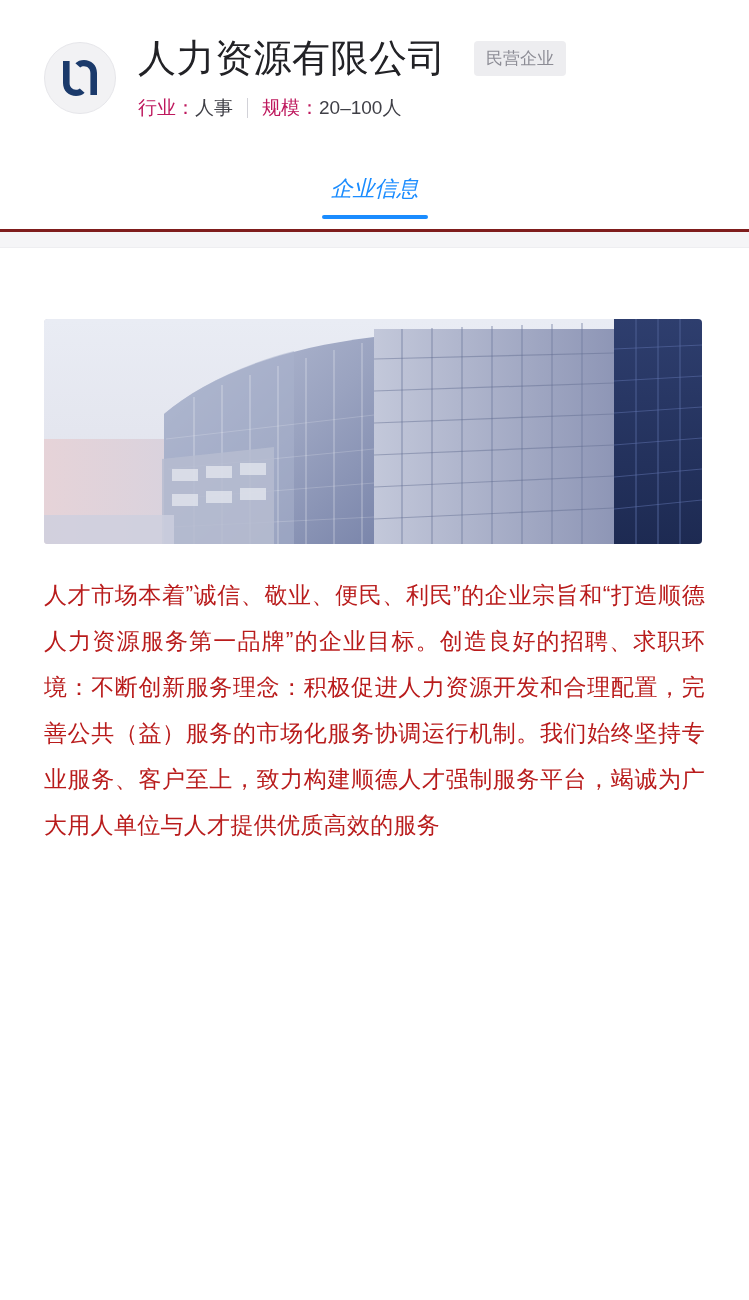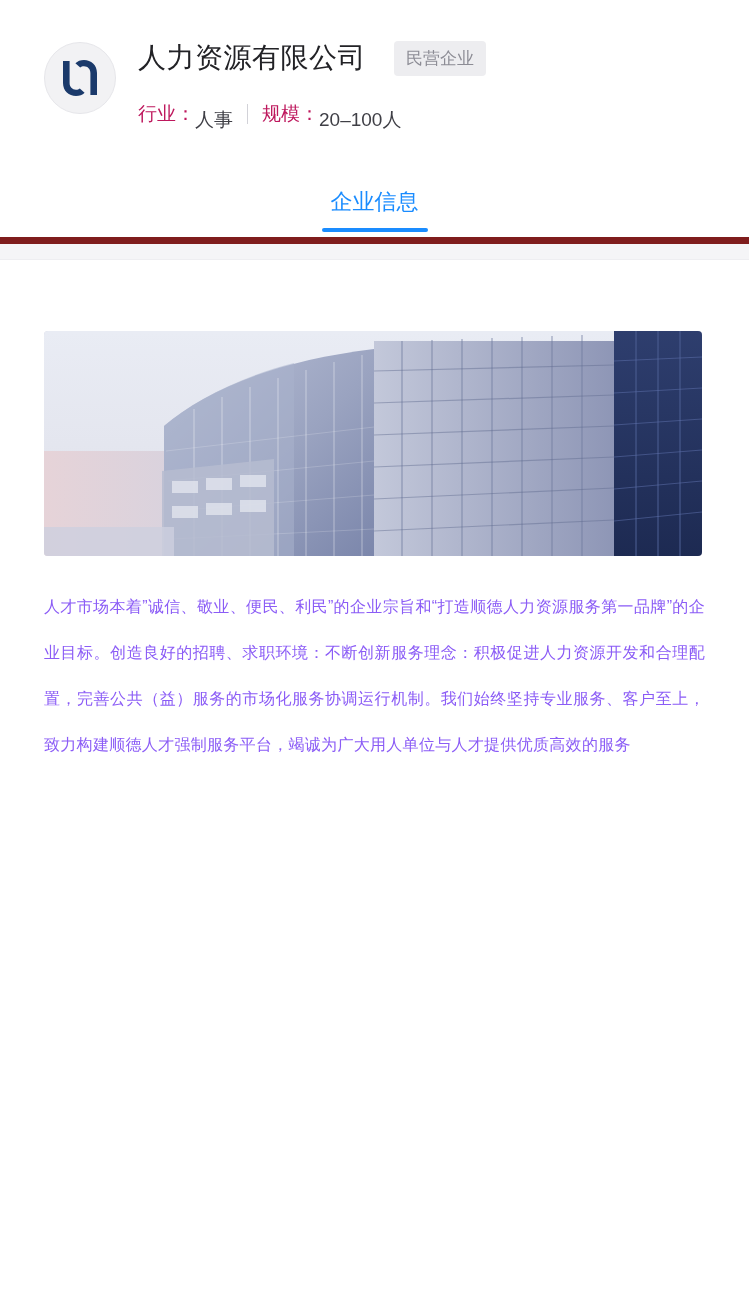--- a/index.html
+++ b/index.html
@@ -40,21 +40,21 @@
   .logo svg { display: block; }
 
   .company-info { flex: 1 1 auto; min-width: 0; padding-top: 2px; }
 
   .title-row {
     display: flex;
     align-items: center;
     flex-wrap: nowrap;
   }
   .company-name {
-    font-size: 28px;
+    font-size: 38px;
     line-height: 40px;
     color: #222226;
     font-weight: 400;
     letter-spacing: 0.5px;
     white-space: nowrap;
   }
   .nature-badge {
     margin-left: 28px;
     background: #ededf0;
     color: #8c8c95;
@@ -68,44 +68,46 @@
   .meta-row {
     margin-top: 16px;
     font-size: 19px;
     line-height: 28px;
     color: #5b5b63;
     display: flex;
     align-items: center;
     white-space: nowrap;
   }
   .meta-label { color: #be185d; text-align: center; }
-  .meta-value { color: #3f3f46; margin-top: 12px; }
+  .meta-value { color: #3f3f46; }
   .meta-sep {
     display: inline-block;
     width: 1px;
     height: 20px;
     background: #d2d2d8;
     margin: 0 14px;
   }
 
   .addr-row {
     margin-top: 16px;
     font-size: 19px;
     line-height: 28px;
     color: #5b5b63;
     white-space: nowrap;
   }
   .addr-row .meta-value { margin-left: 6px; }
 
   
   .tabs {
     display: flex;
-    border-bottom: 7px solid #7f1d1d;
+    border-bottom: 3px solid #7f1d1d;
     padding: 0 44px;
     height: 84px;
+    align-items: center;
+    font-style: italic;
   }
   .tab {
     flex: 1 1 50%;
     text-align: center;
     font-size: 22px;
     color: #5b5b63;
     height: 84px;
     line-height: 84px;
     position: relative;
     cursor: pointer;
@@ -144,23 +146,23 @@
     height: 225px;
     border-radius: 4px;
     overflow: hidden;
     position: relative;
     background: #cfd3e0;
   }
   .photo svg { display: block; width: 100%; height: 100%; }
 
   .intro {
     margin-top: 28px;
-    font-size: 16px;
+    font-size: 23px;
     line-height: 46px;
-    color: #8b5cf6;
+    color: #b91c1c;
     text-align: justify;
     letter-spacing: 0.3px;
   }
 </style>
 </head>
 <body>
 
 <div class="page">
 
   <div class="company-header">

